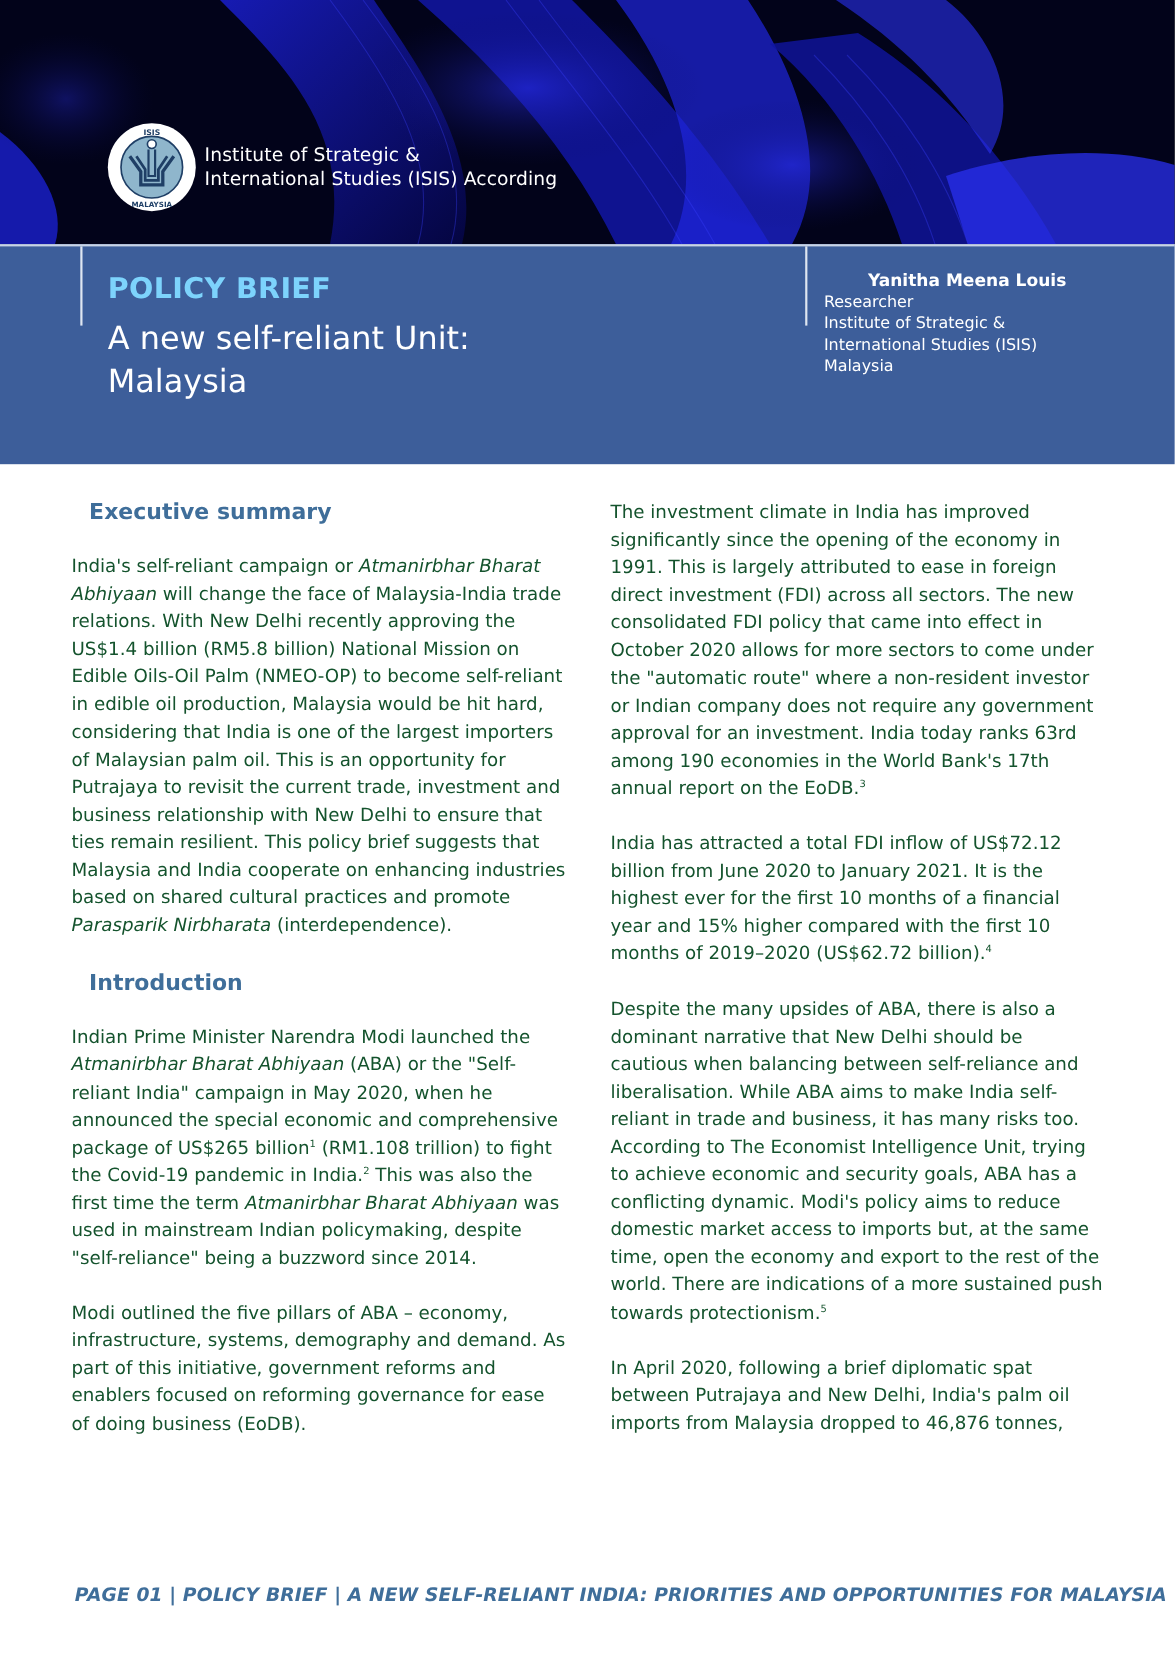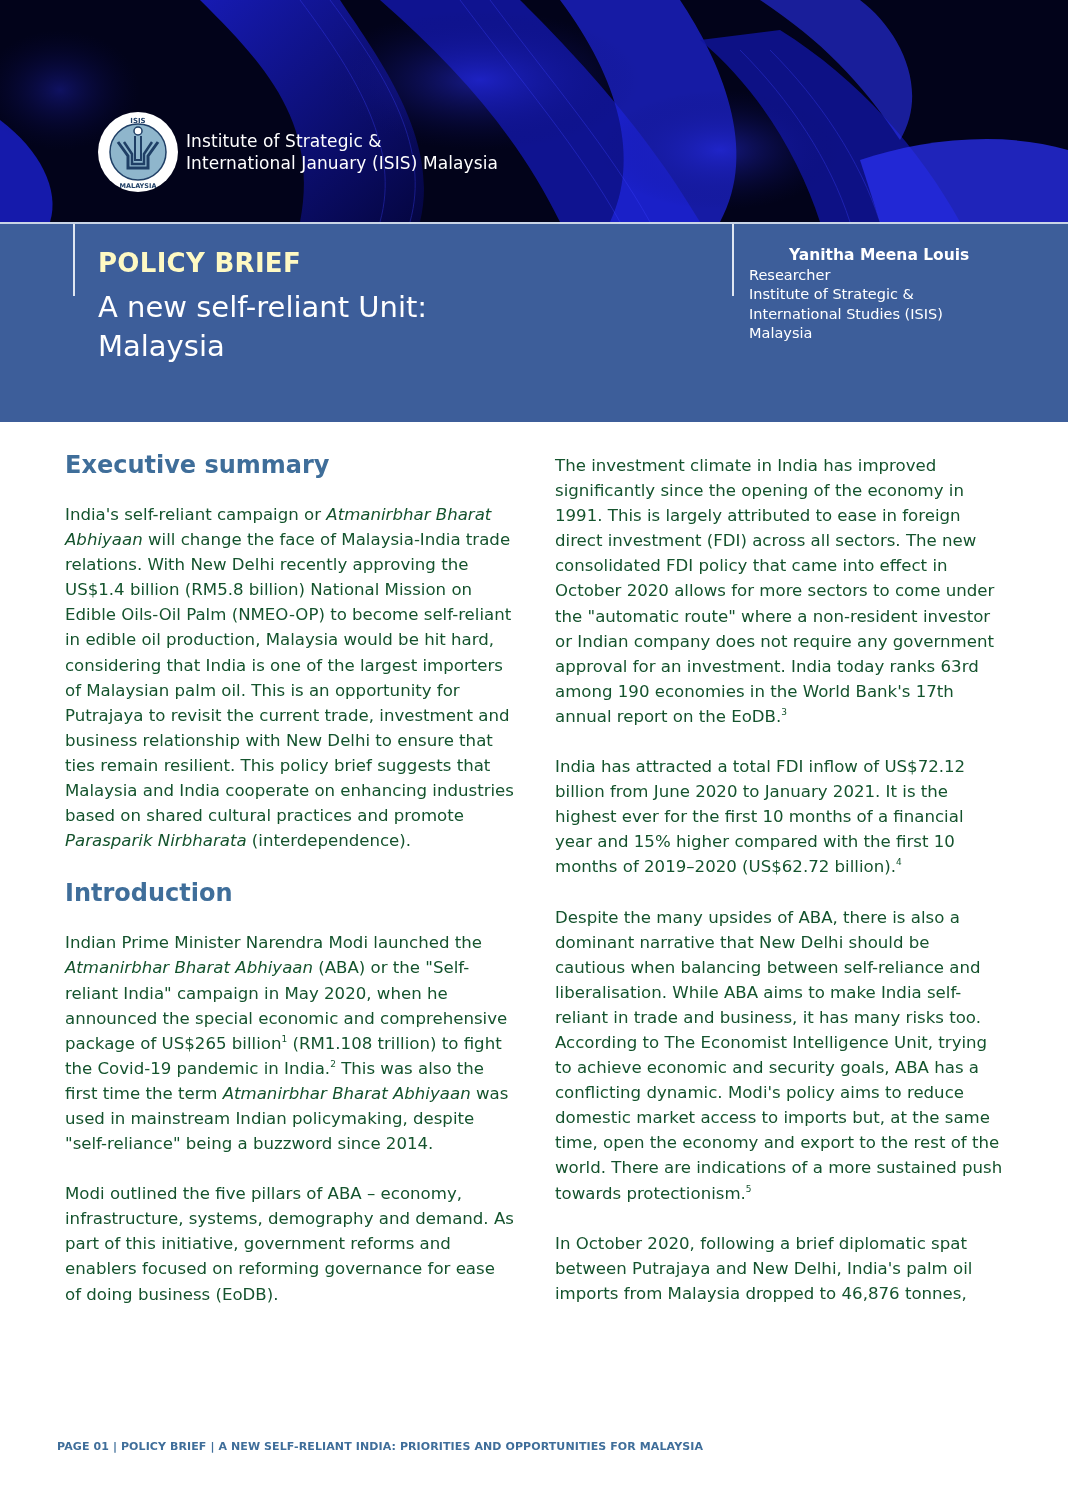--- a/index.html
+++ b/index.html
@@ -32,52 +32,53 @@
       background: #3d5e9a;
       border-top: 2px solid #c9d4e6;
     }
     .title-band .vline-left {
       position: absolute; left: 73px; top: 0; width: 2px; height: 72px; background: #dfe6f1;
     }
     .title-band .vline-right {
       position: absolute; left: 732px; top: 0; width: 2px; height: 72px; background: #dfe6f1;
     }
     .policy-label {
-      position: absolute; left: 98px; top: 24px; color: #fef9c3;
+      position: absolute; left: 98px; top: 24px; color: #7dd3fc;
       font-size: 26px; font-weight: bold; letter-spacing: 0.3px;
     }
     .main-title {
       position: absolute; left: 98px; top: 64px; width: 480px; color: #ffffff;
       font-size: 29px; line-height: 39px; font-weight: normal;
     }
     .author-block {
       position: absolute; left: 749px; top: 22px; color: #ffffff;
       font-size: 14.5px; line-height: 19.5px;
     }
     .author-name { font-weight: bold; font-size: 15.5px; margin-left: 40px; }
 
     
     .col { position: absolute; top: 450px; width: 450px; }
     .col-left { left: 65px; }
     .col-right { left: 555px; top: 453px; }
     h2.section {
-      color: #3f6e9a; font-size: 24px; font-weight: bold; line-height: 30px;
+      color: #3f6e9a; font-size: 20px; font-weight: bold; line-height: 30px;
       margin-bottom: 22px;
+      margin-left: 16px;
     }
     p.body {
       font-size: 16.6px; line-height: 25.1px; color: #14532d;
       margin-bottom: 25px;
     }
     p.body em { font-style: italic; }
     sup { font-size: 9px; vertical-align: super; line-height: 0; }
 
     
     .footer {
-      position: absolute; left: 57px; top: 1440px;
-      color: #3f6e9a; font-size: 11px; font-weight: bold; letter-spacing: 0.1px;
+      position: absolute; left: 68px; top: 1440px;
+      color: #3f6e9a; font-size: 17px; font-weight: bold; letter-spacing: 0.1px; font-style: italic;
     }
   </style>
 </head>
 <body>
 
 <div class="banner">
   <svg class="swirl" width="1068" height="222" viewBox="0 0 1068 222">
     <defs>
       <radialGradient id="g1" cx="0.5" cy="0.5" r="0.5">
         <stop offset="0" stop-color="#2a2ff0" stop-opacity="0.95"></stop>
@@ -117,21 +118,21 @@
         <circle cx="40" cy="19" r="4" fill="#ffffff" stroke="#1f3f66" stroke-width="1.5"></circle>
         <path d="M20 30 L30 44 L30 56 L50 56 L50 44 L60 30" fill="none" stroke="#1f3f66" stroke-width="3"></path>
         <path d="M26 30 L34 42 L34 52 L46 52 L46 42 L54 30" fill="none" stroke="#1f3f66" stroke-width="2.5"></path>
         <path d="M37 24 L37 48 L43 48 L43 24" fill="none" stroke="#1f3f66" stroke-width="2"></path>
         <text x="40" y="11" text-anchor="middle" font-size="7" font-weight="bold" fill="#1f3f66" font-family="DejaVu Sans, sans-serif">ISIS</text>
         <text x="40" y="76" text-anchor="middle" font-size="6.5" font-weight="bold" fill="#1f3f66" font-family="DejaVu Sans, sans-serif">MALAYSIA</text>
       </svg>
     </div>
     <div class="org-name">
       <div>Institute of Strategic &amp;</div>
-      <div>International January (ISIS) Malaysia</div>
+      <div>International Studies (ISIS) According</div>
     </div>
   </div>
 </div>
 
 <div class="title-band">
   <div class="vline-left"></div>
   <div class="vline-right"></div>
 
   <div class="policy-label">POLICY BRIEF</div>
   <h1 class="main-title">
@@ -158,16 +159,16 @@
   <p class="body">Modi outlined the five pillars of ABA – economy, infrastructure, systems, demography and demand. As part of this initiative, government reforms and enablers focused on reforming governance for ease of doing business (EoDB).</p>
 </div>
 
 <div class="col col-right">
   <p class="body"><span>The investment climate in India has improved significantly since the opening of the economy in 1991. This is largely attributed to ease in foreign direct investment (FDI) across all sectors. The new consolidated FDI policy that came into effect in October 2020 allows for more sectors to come under the "automatic route" where a non-resident investor or Indian company does not require any government approval for an investment. India today ranks 63rd among 190 economies in the World Bank's 17th annual report on the EoDB.</span><sup>3</sup></p>
 
   <p class="body"><span>India has attracted a total FDI inflow of US$72.12 billion from June 2020 to January 2021. It is the highest ever for the first 10 months of a financial year and 15% higher compared with the first 10 months of 2019–2020 (US$62.72 billion).</span><sup>4</sup></p>
 
   <p class="body"><span>Despite the many upsides of ABA, there is also a dominant narrative that New Delhi should be cautious when balancing between self-reliance and liberalisation. While ABA aims to make India self-reliant in trade and business, it has many risks too. According to The Economist Intelligence Unit, trying to achieve economic and security goals, ABA has a conflicting dynamic. Modi's policy aims to reduce domestic market access to imports but, at the same time, open the economy and export to the rest of the world. There are indications of a more sustained push towards protectionism.</span><sup>5</sup></p>
 
-  <p class="body">In October 2020, following a brief diplomatic spat between Putrajaya and New Delhi, India's palm oil imports from Malaysia dropped to 46,876 tonnes,</p>
+  <p class="body">In April 2020, following a brief diplomatic spat between Putrajaya and New Delhi, India's palm oil imports from Malaysia dropped to 46,876 tonnes,</p>
 </div>
 
 <div class="footer">PAGE 01 | POLICY BRIEF | A NEW SELF-RELIANT INDIA: PRIORITIES AND OPPORTUNITIES FOR MALAYSIA</div>
 
 </body></html>

